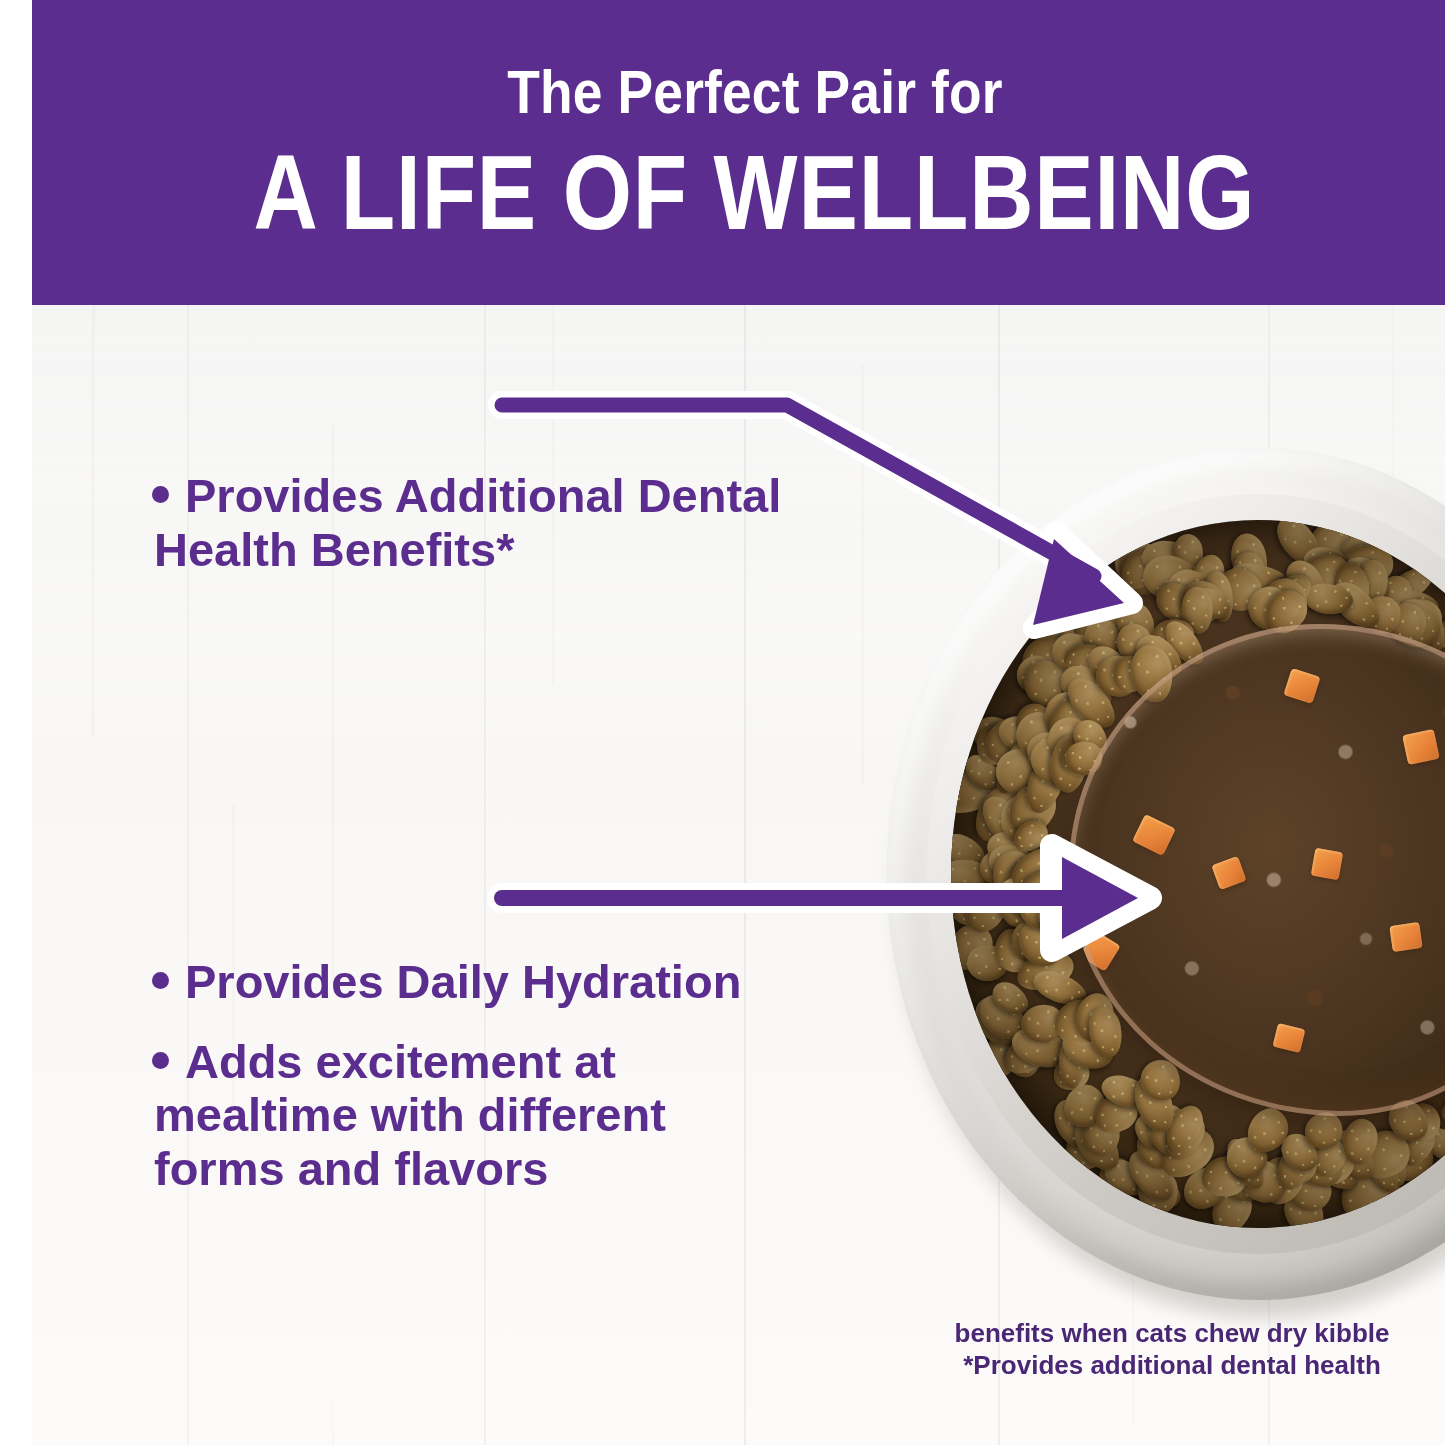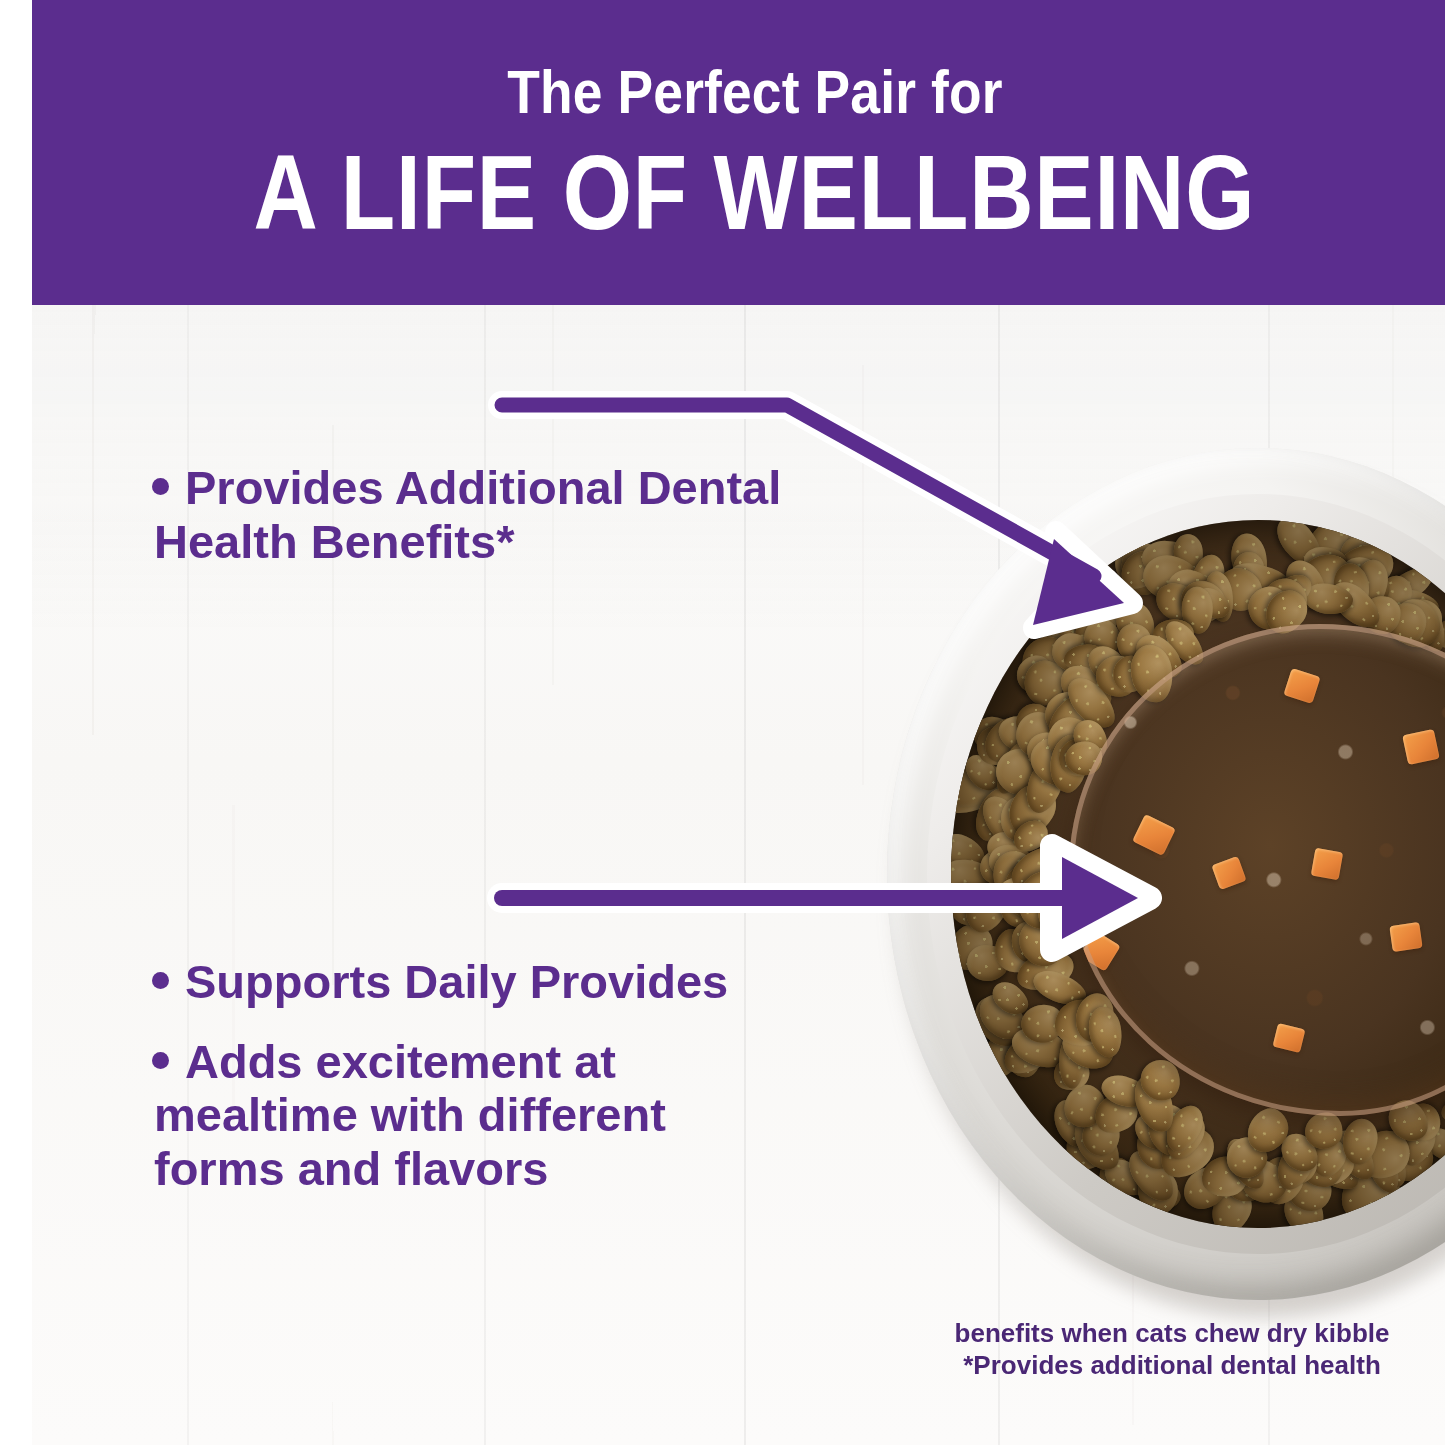--- a/index.html
+++ b/index.html
@@ -187,21 +187,21 @@
   #wet-head{ left:122px; top:566px; }
 
   .bullets{
     position:absolute; left:122px; width:640px;
     color:#5B2D8E;
     font-family:"Liberation Sans", sans-serif;
     font-weight:700;
     font-size:47px;
     line-height:1.14;
   }
-  #dry-bullets{ top:156px; }
+  #dry-bullets{ top:164px; }
   #wet-bullets{ top:650px; }
   .bullet{
     margin-bottom:26px;
     text-indent:-2px;
   }
   .bullet .dot{
     display:inline-block;
     width:17px; height:17px; border-radius:50%;
     background:#5B2D8E;
     vertical-align:middle;
@@ -464,21 +464,21 @@
   <div class="copy">
 
     <div class="bullets" id="dry-bullets">
       <div class="bullet">
         <span class="dot"></span><span>Provides Additional Dental Health Benefits*</span>
       </div>
     </div>
 
     <div class="bullets" id="wet-bullets">
       <div class="bullet">
-        <span class="dot"></span><span>Supports Daily Provides</span>
+        <span class="dot"></span><span>Provides Daily Hydration</span>
       </div>
       <div class="bullet">
         <span class="dot"></span><span>Adds excitement at mealtime with different forms and flavors</span>
       </div>
     </div>
   </div>
 
   <svg class="arrows" viewBox="0 0 1445 1445">
 
     <g>

